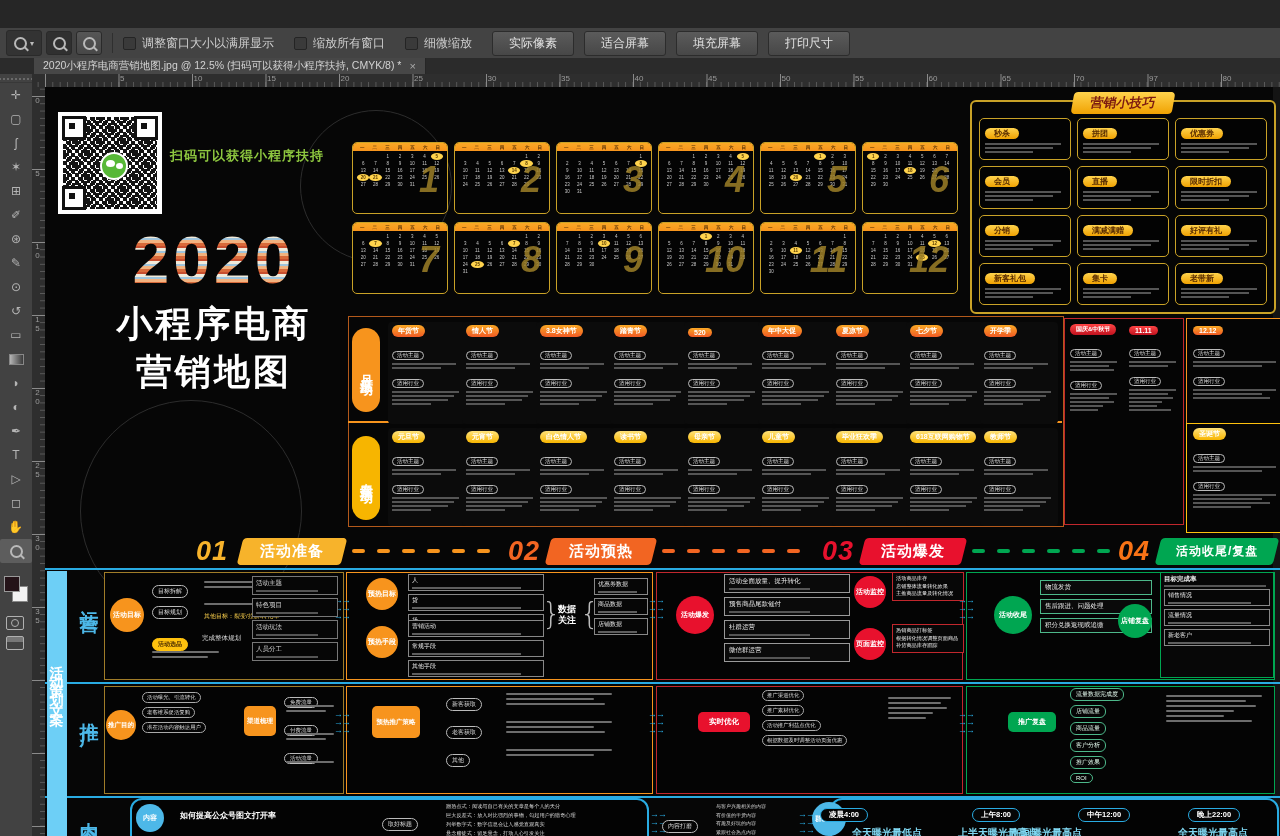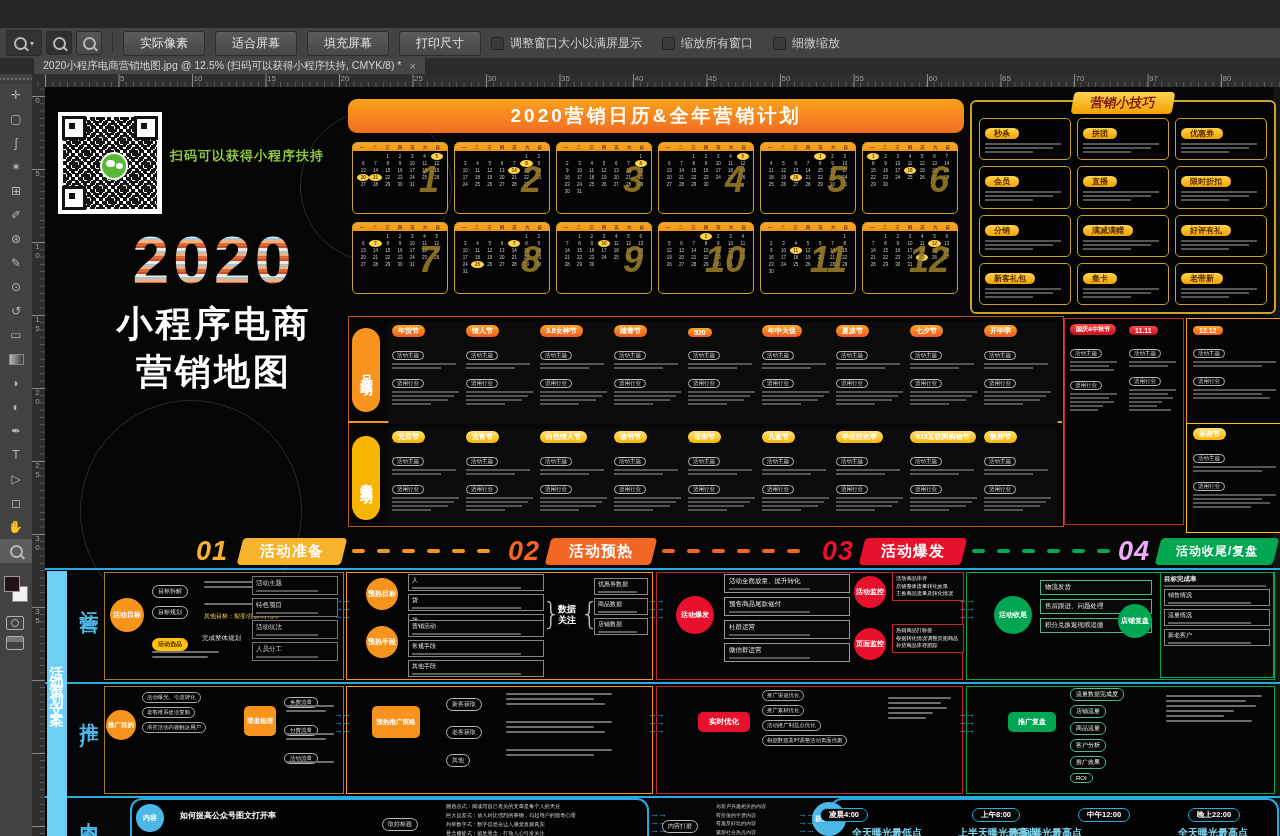--- a/index.html
+++ b/index.html
@@ -174,39 +174,39 @@
       <span class="zoomglyph"></span>
       <span class="caret">▾</span>
     </div>
     <div class="obtn-sq pressed">
         <span class="zoomglyph"></span>
       </div>
     <div class="obtn-sq">
         <span class="zoomglyph"></span>
       </div>
     <div class="osep"></div>
+    <div id="ochecks" style="display:flex">
+        <div class="ocheck">
+          <div class="cbx"></div>
+          <span>调整窗口大小以满屏显示</span>
+        </div>
+        <div class="ocheck">
+          <div class="cbx"></div>
+          <span>缩放所有窗口</span>
+        </div>
+        <div class="ocheck">
+          <div class="cbx"></div>
+          <span>细微缩放</span>
+        </div>
+      </div>
     <div id="obtns" style="display:flex">
         <div class="obtn">实际像素</div>
         <div class="obtn">适合屏幕</div>
         <div class="obtn">填充屏幕</div>
         <div class="obtn">打印尺寸</div>
-      </div>
-    <div id="ochecks" style="display:flex">
-        <div class="ocheck">
-          <div class="cbx"></div>
-          <span>调整窗口大小以满屏显示</span>
-        </div>
-        <div class="ocheck">
-          <div class="cbx"></div>
-          <span>缩放所有窗口</span>
-        </div>
-        <div class="ocheck">
-          <div class="cbx"></div>
-          <span>细微缩放</span>
-        </div>
       </div>
   </div>
 
   <div class="tabbar">
     <div class="tab">
       <span>2020小程序电商营销地图.jpg @ 12.5% (扫码可以获得小程序扶持, CMYK/8) *</span>
       <span class="close">×</span>
     </div>
   </div>
 
@@ -288,21 +288,20 @@
     <div class="finder" style="left:4px;top:4px"></div>
     <div class="finder" style="right:4px;top:4px"></div>
     <div class="finder" style="left:4px;bottom:4px"></div>
     <div class="wxdot"></div>
   </div>
   <div class="scan">扫码可以获得小程序扶持</div>
   <div class="year">2020</div>
   <div class="ptitle" style="top:300px">小程序电商</div>
   <div class="ptitle" style="top:348px">营销地图</div>
 
-  <div class="cbanner">2020营销日历&amp;全年营销计划</div>
   <div id="calendars">
       <div class="mcard" style="left: 352px; top: 142px;">
         <div class="mhead">
           <span>一</span>
           <span>二</span>
           <span>三</span>
           <span>四</span>
           <span>五</span>
           <span>六</span>
           <span>日</span>
@@ -988,21 +987,21 @@
         <span>活动准备</span>
       </div>
       <div class="pnum" style="left: 508px; color: rgb(242, 101, 34);">02</div>
       <div class="pribbon" style="left: 548px; width: 106px; background: rgb(242, 101, 34);">
         <span>活动预热</span>
       </div>
       <div class="pnum" style="left: 822px; color: rgb(232, 17, 45);">03</div>
       <div class="pribbon" style="left: 862px; width: 102px; background: rgb(232, 17, 45);">
         <span>活动爆发</span>
       </div>
-      <div class="pnum" style="left: 1118px; color: #f0abfc;">04</div>
+      <div class="pnum" style="left: 1118px; color: #f97316;">04</div>
       <div class="pribbon" style="left: 1158px; width: 118px; background: rgb(0, 166, 81);">
         <span style="font-size: 12px;">活动收尾/复盘</span>
       </div>
       <div class="dashrow" style="left: 352px; width: 150px;">
         <div class="dash" style="background: rgb(247, 148, 29);"></div>
         <div class="dash" style="background: rgb(247, 148, 29);"></div>
         <div class="dash" style="background: rgb(247, 148, 29);"></div>
         <div class="dash" style="background: rgb(247, 148, 29);"></div>
         <div class="dash" style="background: rgb(247, 148, 29);"></div>
         <div class="dash" style="background: rgb(247, 148, 29);"></div>

